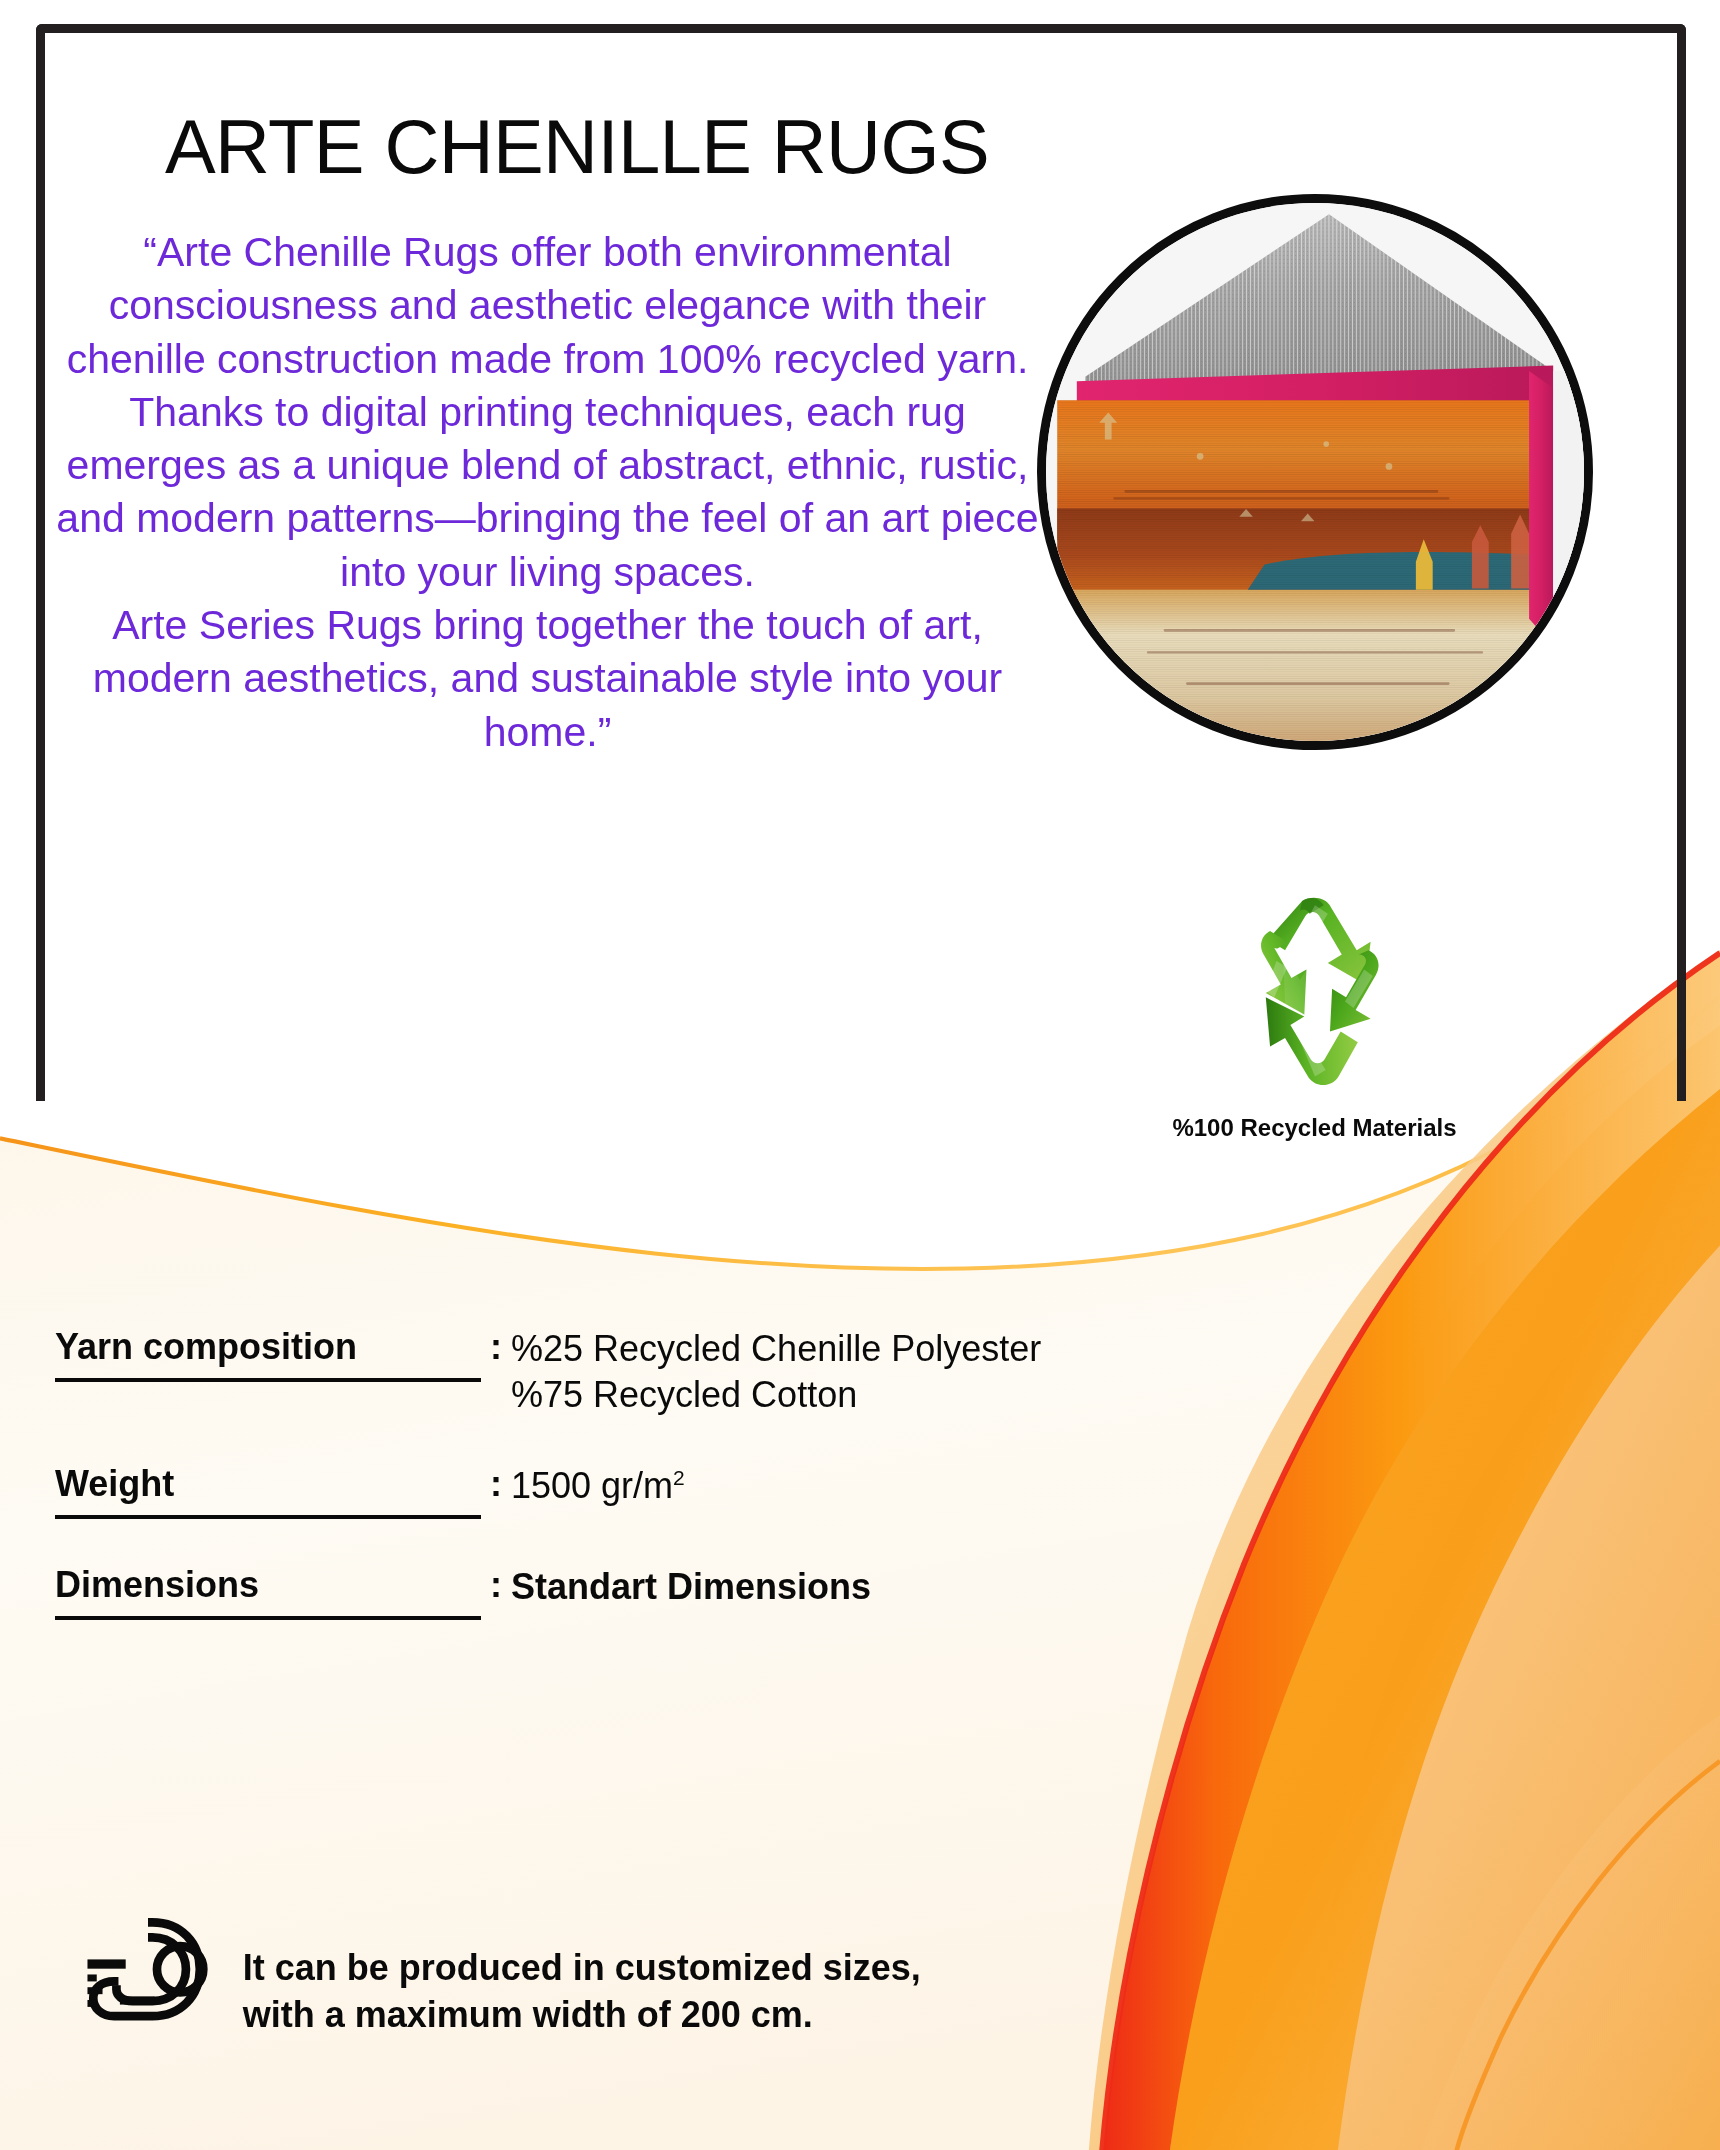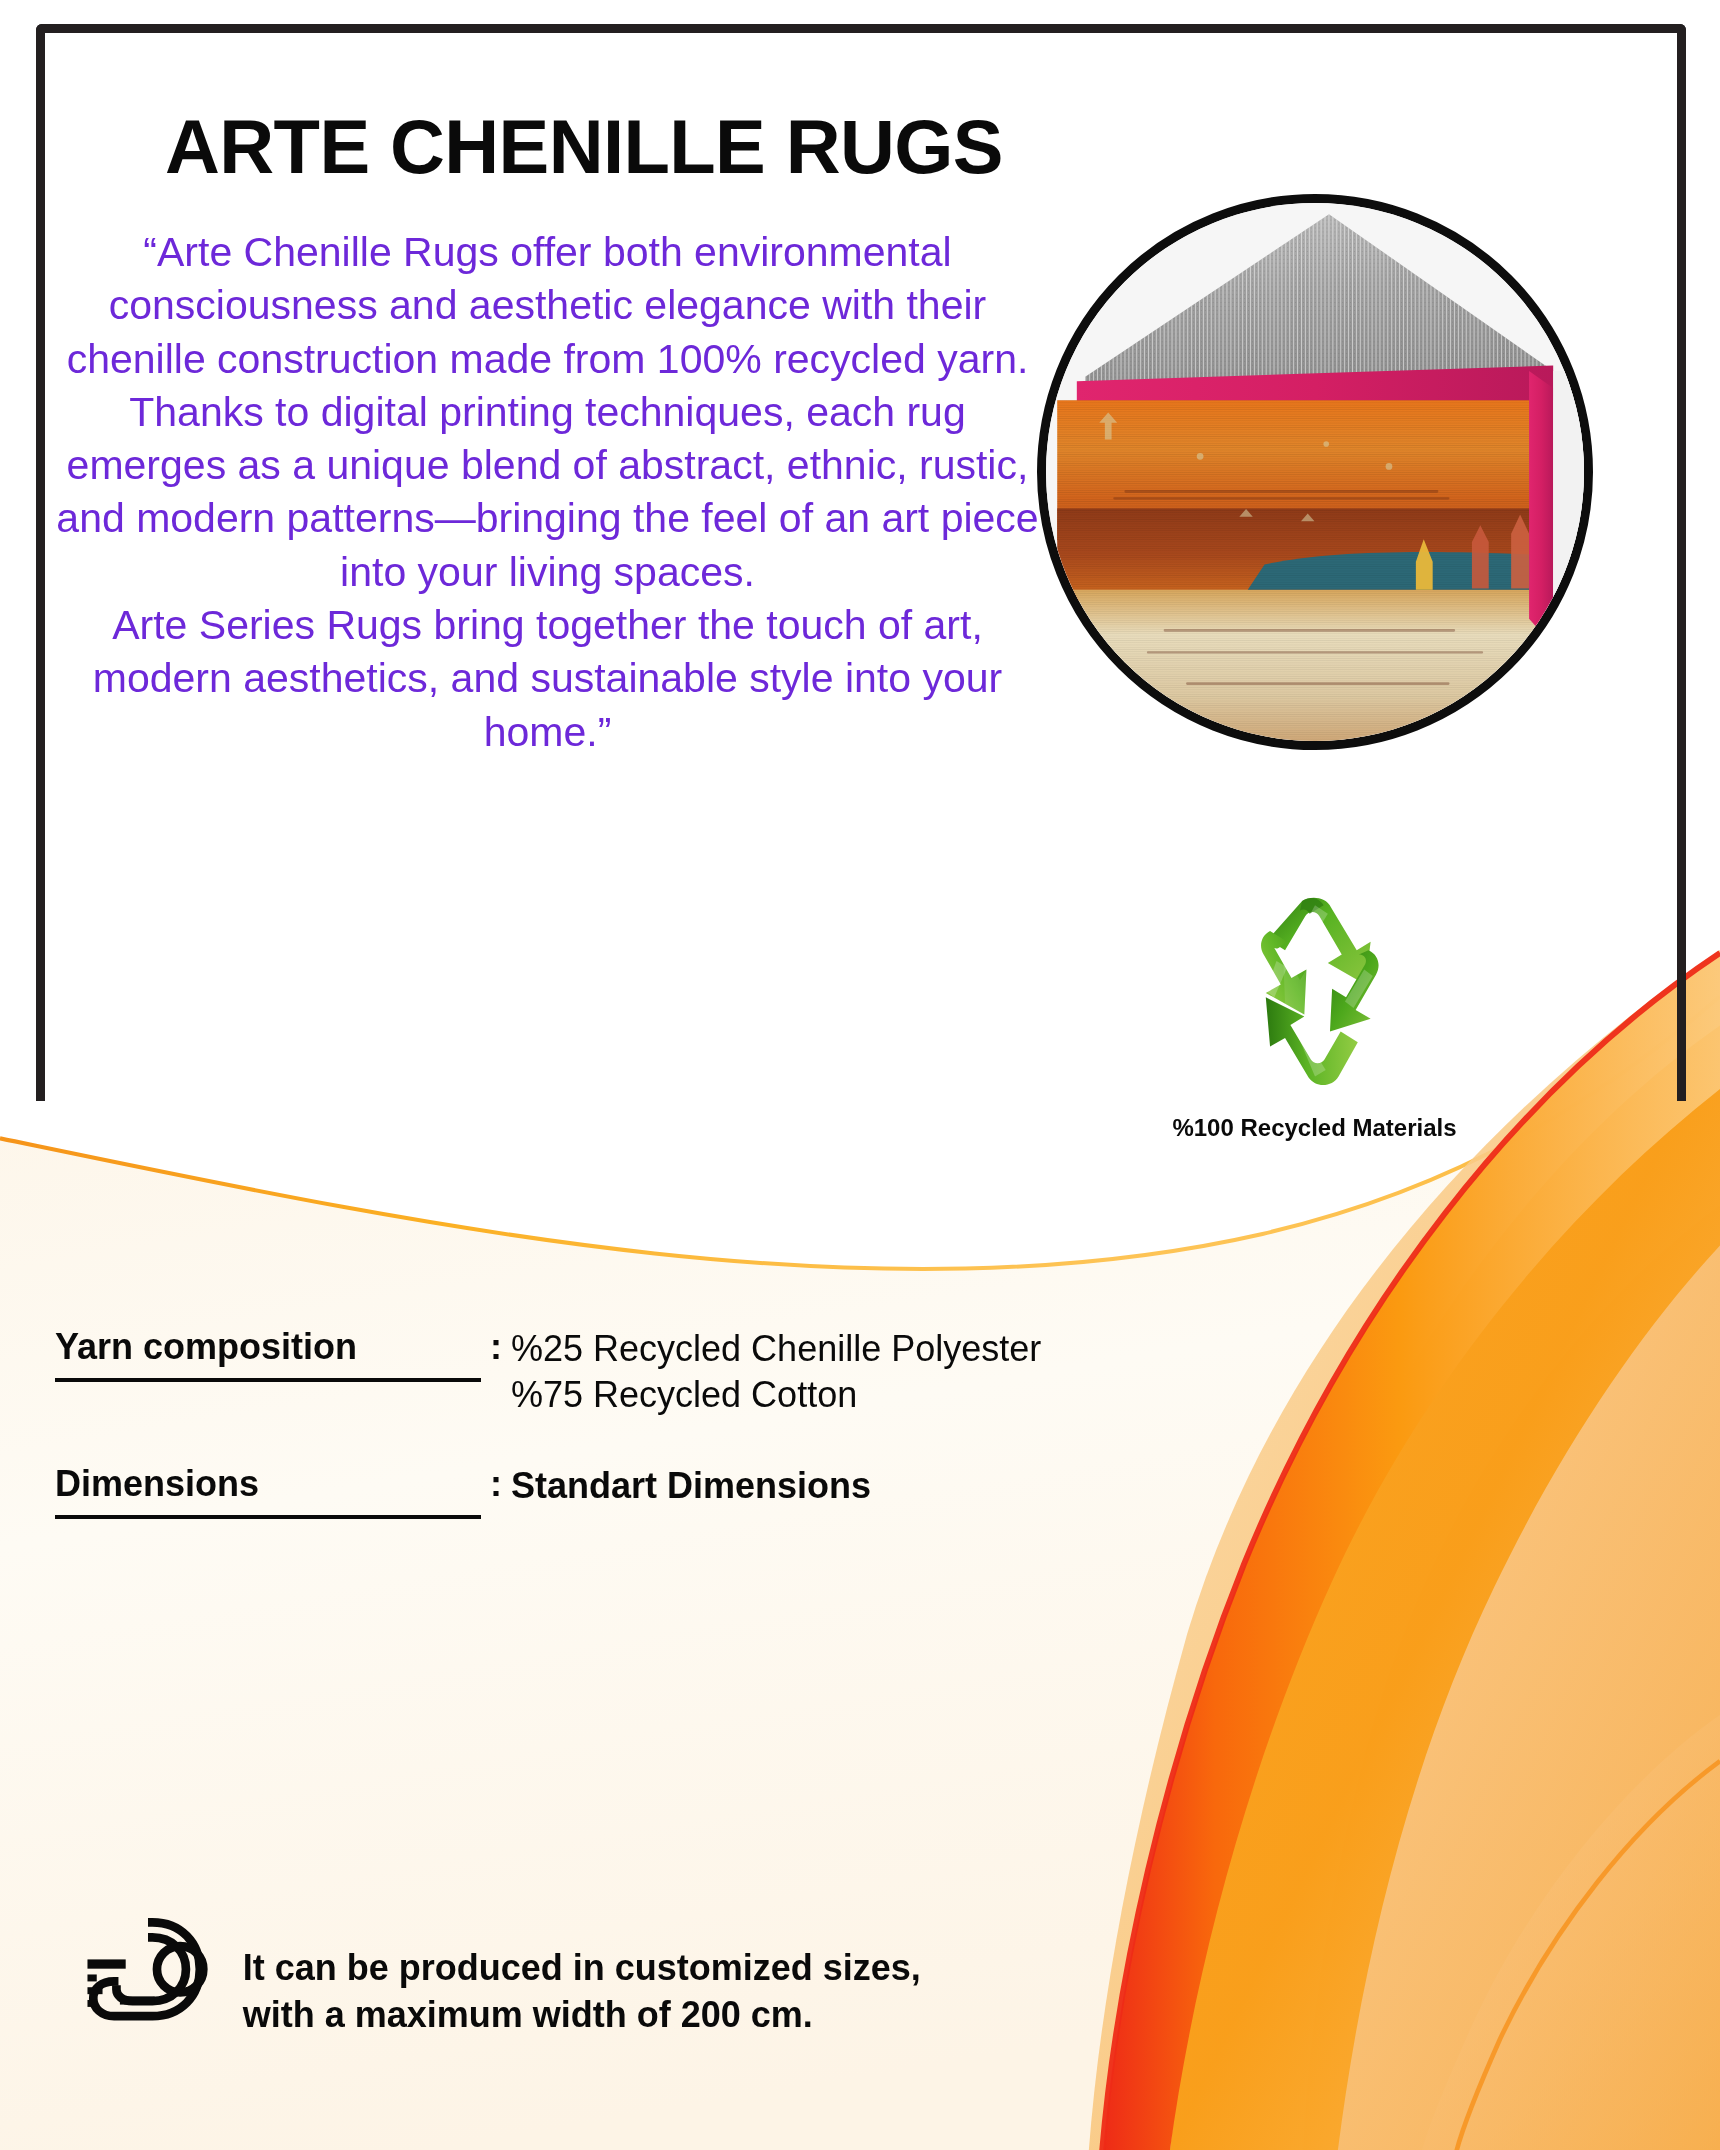--- a/index.html
+++ b/index.html
@@ -35,21 +35,21 @@
   }
 
   
   #content { position:absolute; inset:0; }
 
   #title {
     position:absolute;
     left:165px; top:107px;
     width:869px;
     font-size:76px;
-    font-weight:700;
+    font-weight:400;
     letter-spacing:-0.6px;
     color:#0a0a0a;
     line-height:1.05;
   }
 
   #intro-paragraph {
     position:absolute;
     left:55px; top:226px;
     width:985px;
     font-size:41px;
@@ -356,20 +356,23 @@
     <div id="recycle-caption">%100 Recycled Materials</div>
   </div>
 
   <div id="spec-list">
 
     <div class="spec-row">
       <span class="spec-label">Yarn composition</span><span class="spec-colon">:</span><span class="spec-value">%25 Recycled Chenille Polyester
 %75 Recycled Cotton</span>
     </div>
 
+    <div class="spec-row">
+      <span class="spec-label">Weight</span><span class="spec-colon">:</span><span class="spec-value"><span>1500 gr/m</span><sup>2</sup></span>
+    </div>
 
     <div class="spec-row">
       <span class="spec-label">Dimensions</span><span class="spec-colon">:</span><span class="spec-value bold">Standart Dimensions</span>
     </div>
 
   </div>
 
 
   <div id="custom-note">
     <svg id="tape-icon" viewBox="0 0 240 215">

